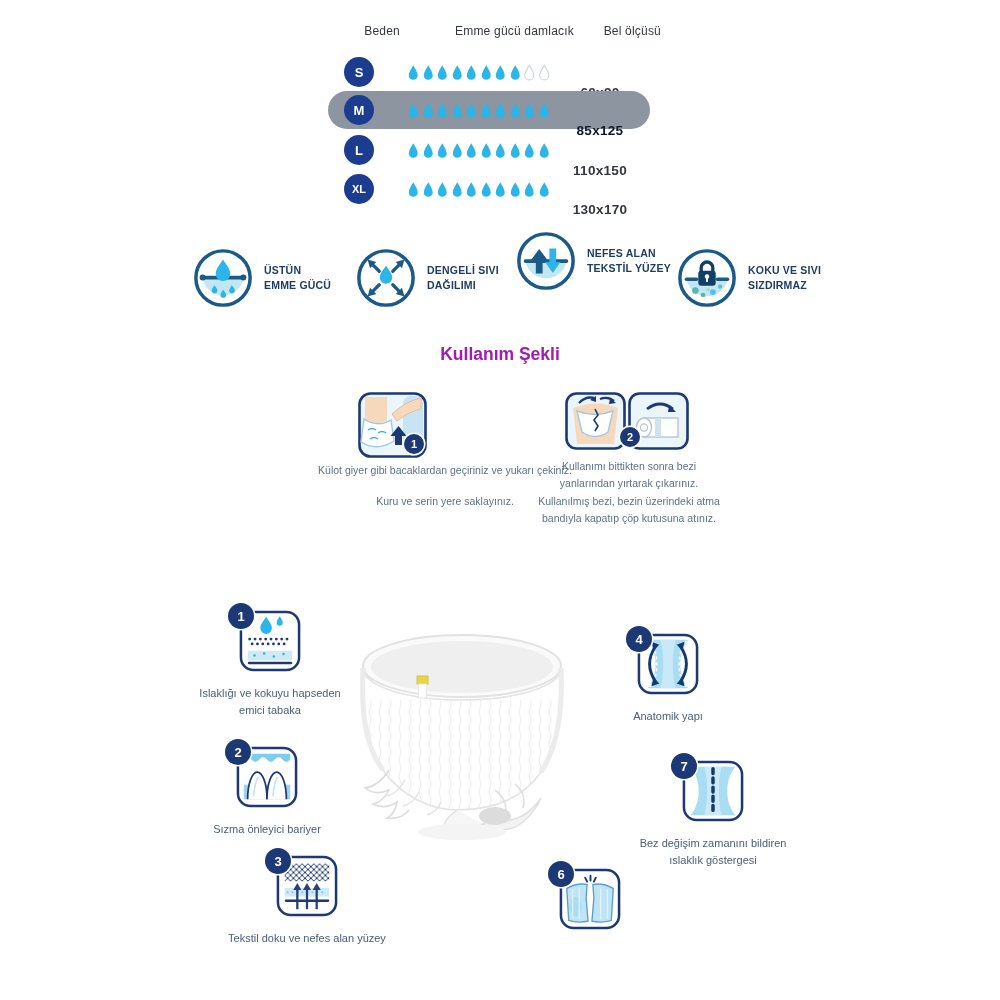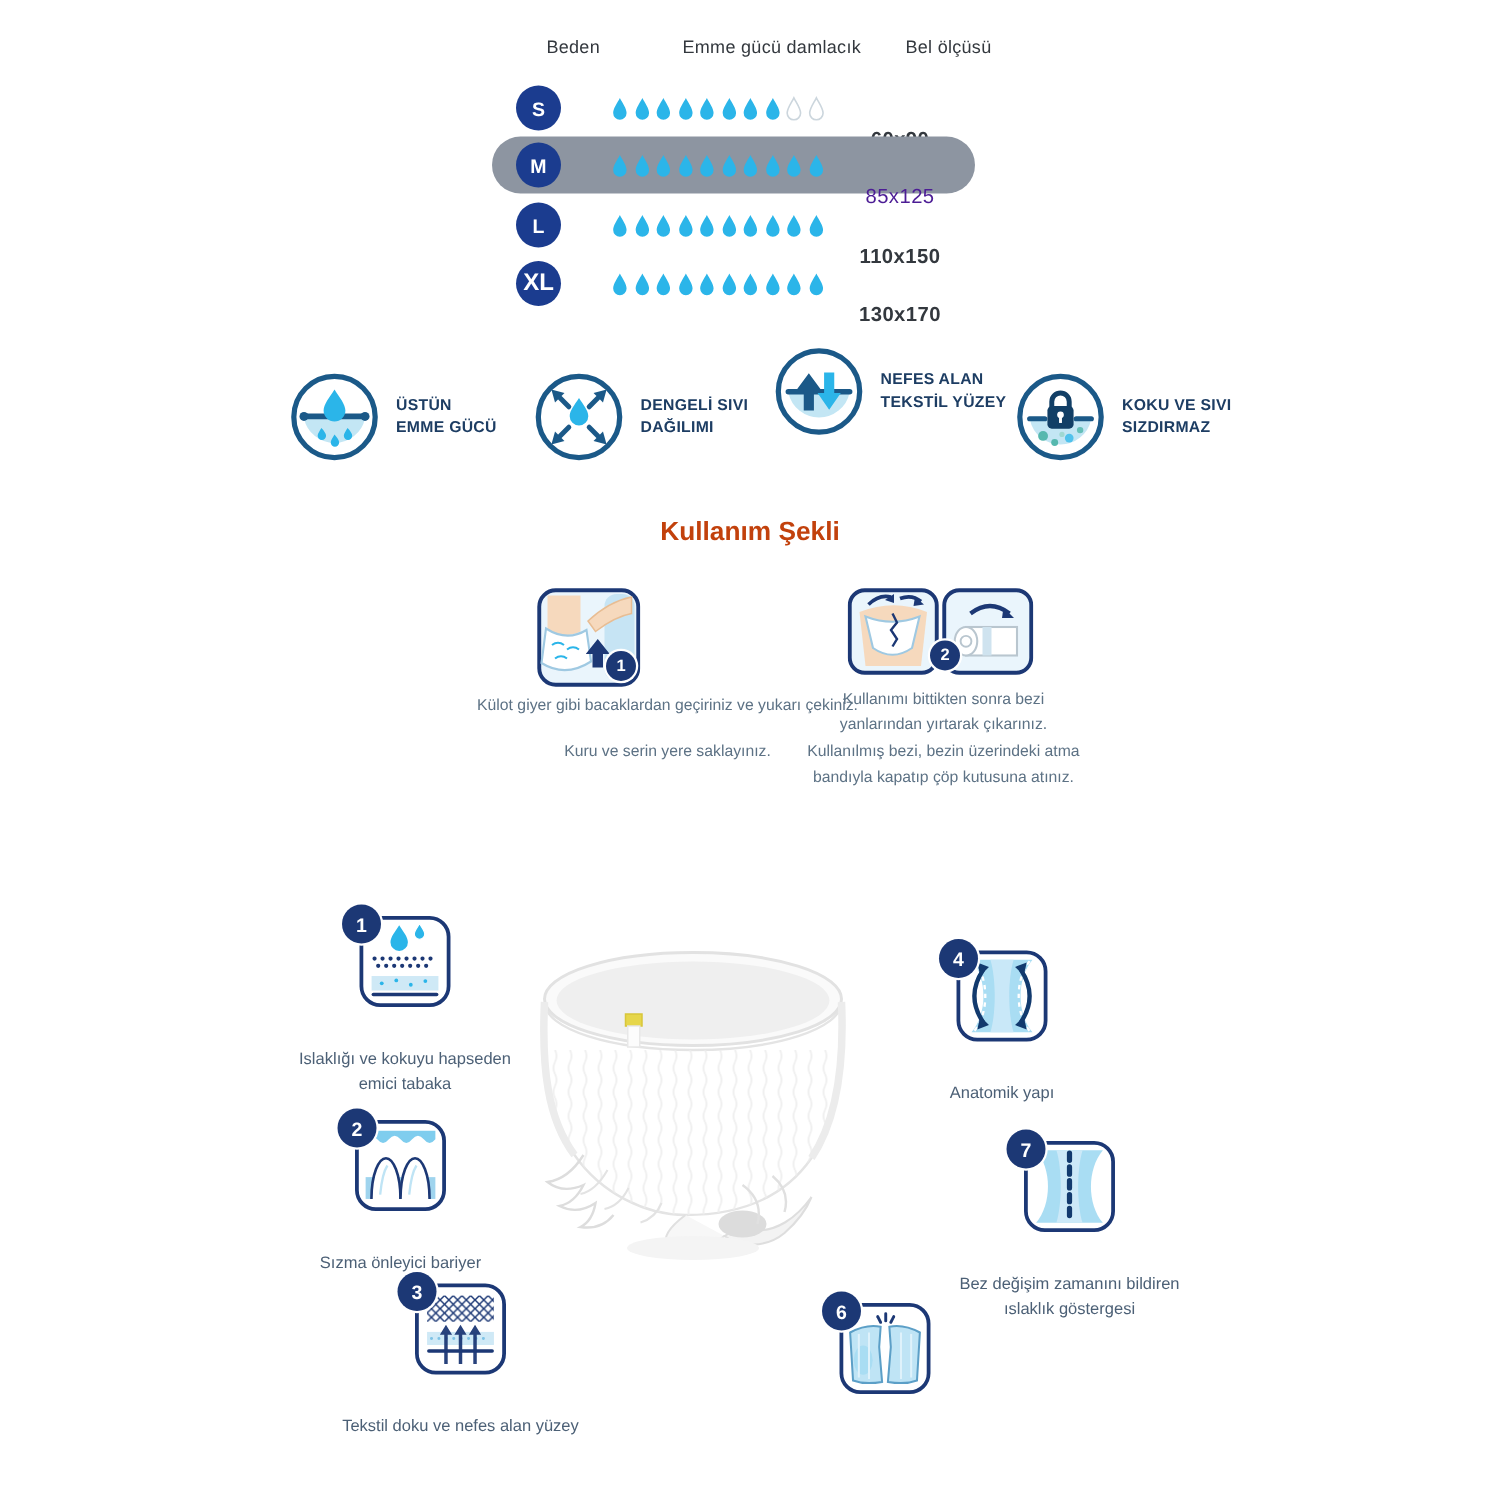--- a/index.html
+++ b/index.html
@@ -10,51 +10,51 @@
   .tbl-header{position:absolute;top:24px;font-size:12px;font-weight:normal;color:#33383e;text-align:right;letter-spacing:.2px;}
   .h-size{left:320px;width:80px;}
   .h-abs{left:392px;width:182px;}
   .h-waist{left:553px;width:108px;}
 
   .size-row{position:absolute;left:328px;width:322px;height:38px;display:flex;align-items:center;}
   .size-row.highlighted{background:#8d95a1;border-radius:19px;}
   .size-circle{width:30px;height:30px;border-radius:50%;background:#1b3c8f;color:#fff;
                font-weight:bold;font-size:13px;display:flex;align-items:center;justify-content:center;
                margin-left:16px;flex:0 0 auto;}
-  .size-circle.small{font-size:16px;}
+  .size-circle.small{font-size:11px;}
   .drops{display:flex;margin-left:32px;width:150px;flex:0 0 auto;}
   .drops svg{width:14.5px;height:19px;display:block;}
   .waist{position:absolute;left:222px;width:100px;text-align:center;font-weight:bold;
          font-size:13.5px;color:#33383e;letter-spacing:.3px;margin-top:40px;}
-  .size-row.highlighted .waist{color:#4c1d95;font-weight:normal;}
+  .size-row.highlighted .waist{color:#0f172a;font-weight:bold;}
 
   
   .benefit{position:absolute;display:flex;align-items:center;}
   .benefit-svg{width:62px;height:62px;flex:0 0 auto;}
   .benefit-label{margin-left:10px;font-size:10.5px;font-weight:bold;color:#1d3d63;
                  line-height:1.45;letter-spacing:.2px;width:92px;}
 
   
   .usage-title{position:absolute;left:0;top:344px;width:1000px;margin:0;text-align:center;
-               font-size:17.5px;font-weight:bold;color:#c2410c;}
+               font-size:17.5px;font-weight:bold;color:#a21caf;}
   .step{position:absolute;}
   .step svg{display:block;}
   .badge{position:absolute;border-radius:50%;background:#1c3875;color:#ffffff;font-weight:bold;
          display:flex;align-items:center;justify-content:center;box-shadow:0 0 0 1.5px #ffffff;}
   .badge.sm{width:20px;height:20px;font-size:11px;}
   .badge.lg{width:26px;height:26px;font-size:13px;}
   .step-text{position:absolute;text-align:center;font-size:10.5px;color:#5d7285;line-height:1.65;}
   .step-text p{margin:0 0 14px 0;}
 
   
   .pf{position:absolute;display:flex;flex-direction:column;align-items:center;width:160px;}
   .pf .icon-wrap{position:relative;width:62px;height:62px;}
   .pf .icon-wrap svg{width:62px;height:62px;display:block;}
   .pf .badge{left:-11px;top:-7px;}
-  .pf-label{margin-top:26px;font-size:11px;color:#4c6076;text-align:center;line-height:1.55;}
+  .pf-label{margin-top:13px;font-size:11px;color:#4c6076;text-align:center;line-height:1.55;}
 
   .product{position:absolute;left:345px;top:620px;width:235px;height:228px;}
   .product svg{width:100%;height:100%;display:block;}
 </style>
 </head>
 <body>
 
 <div class="canvas">
 
   <div class="tbl-header h-size">Beden</div>

